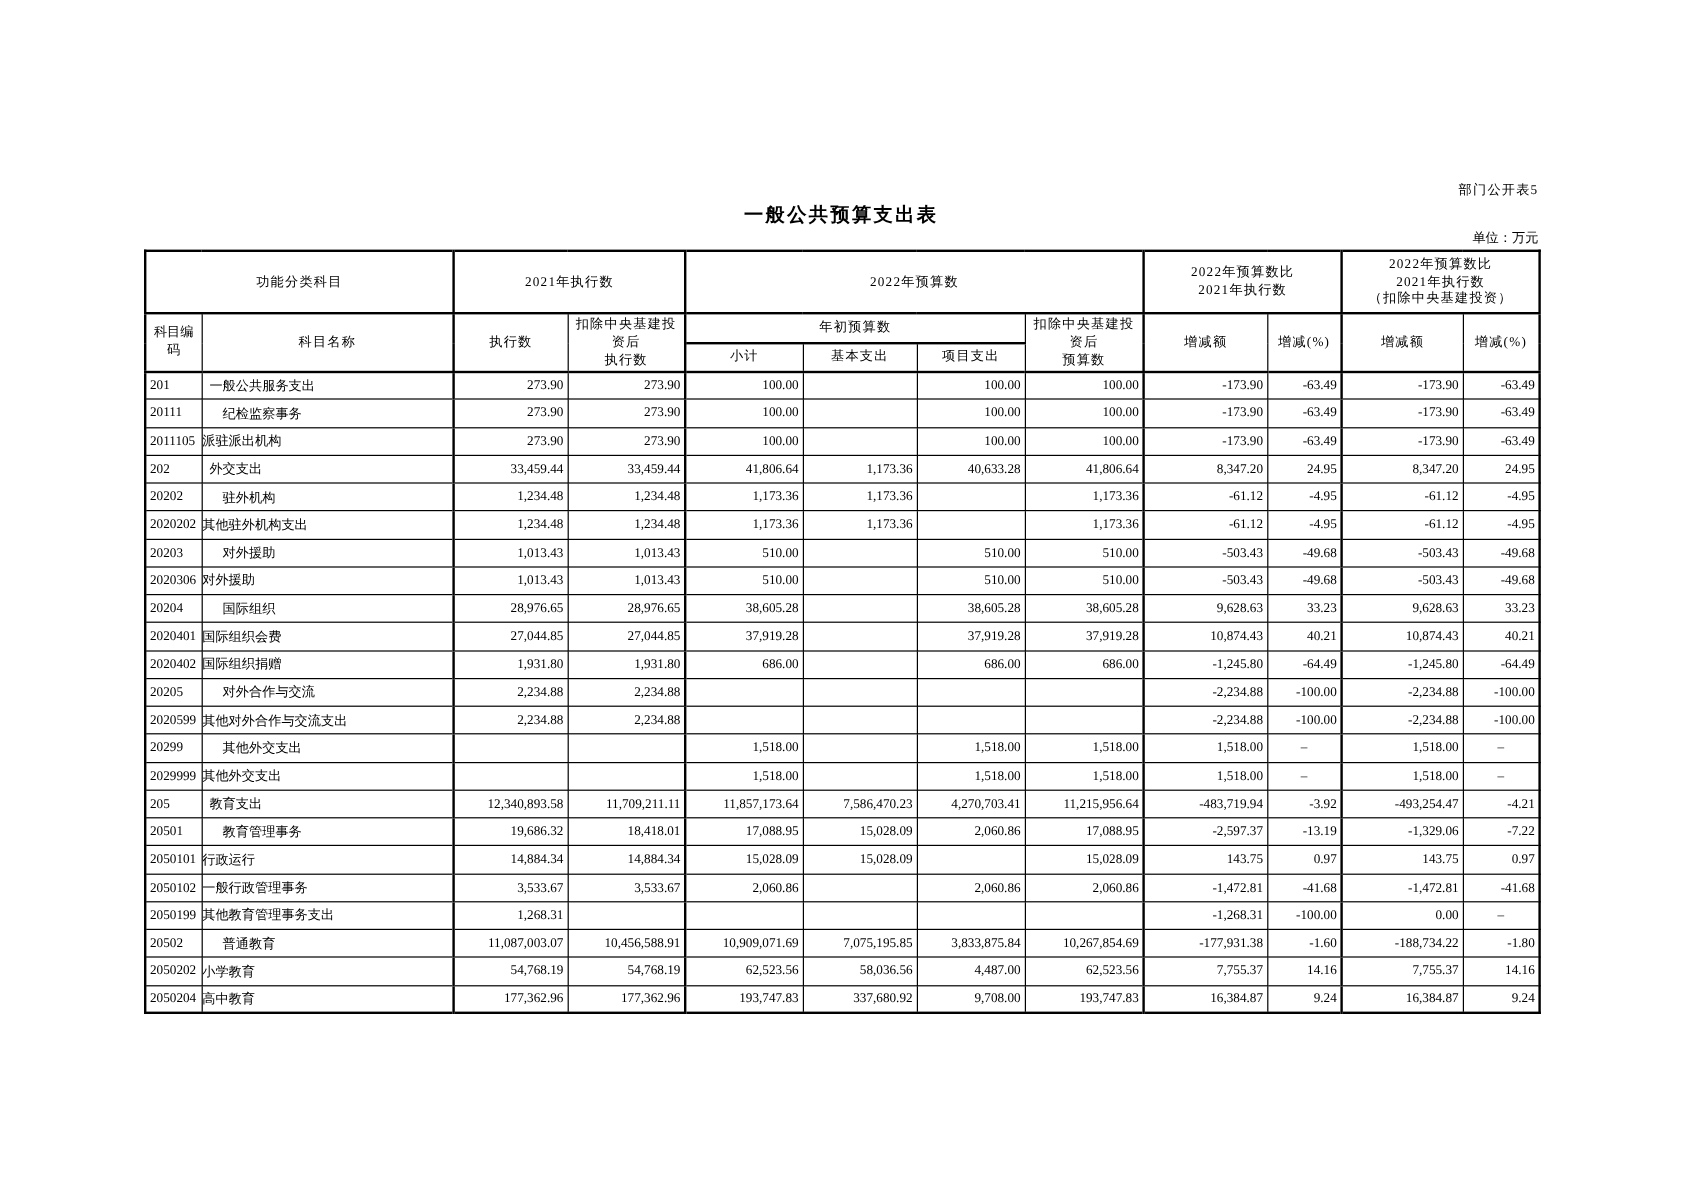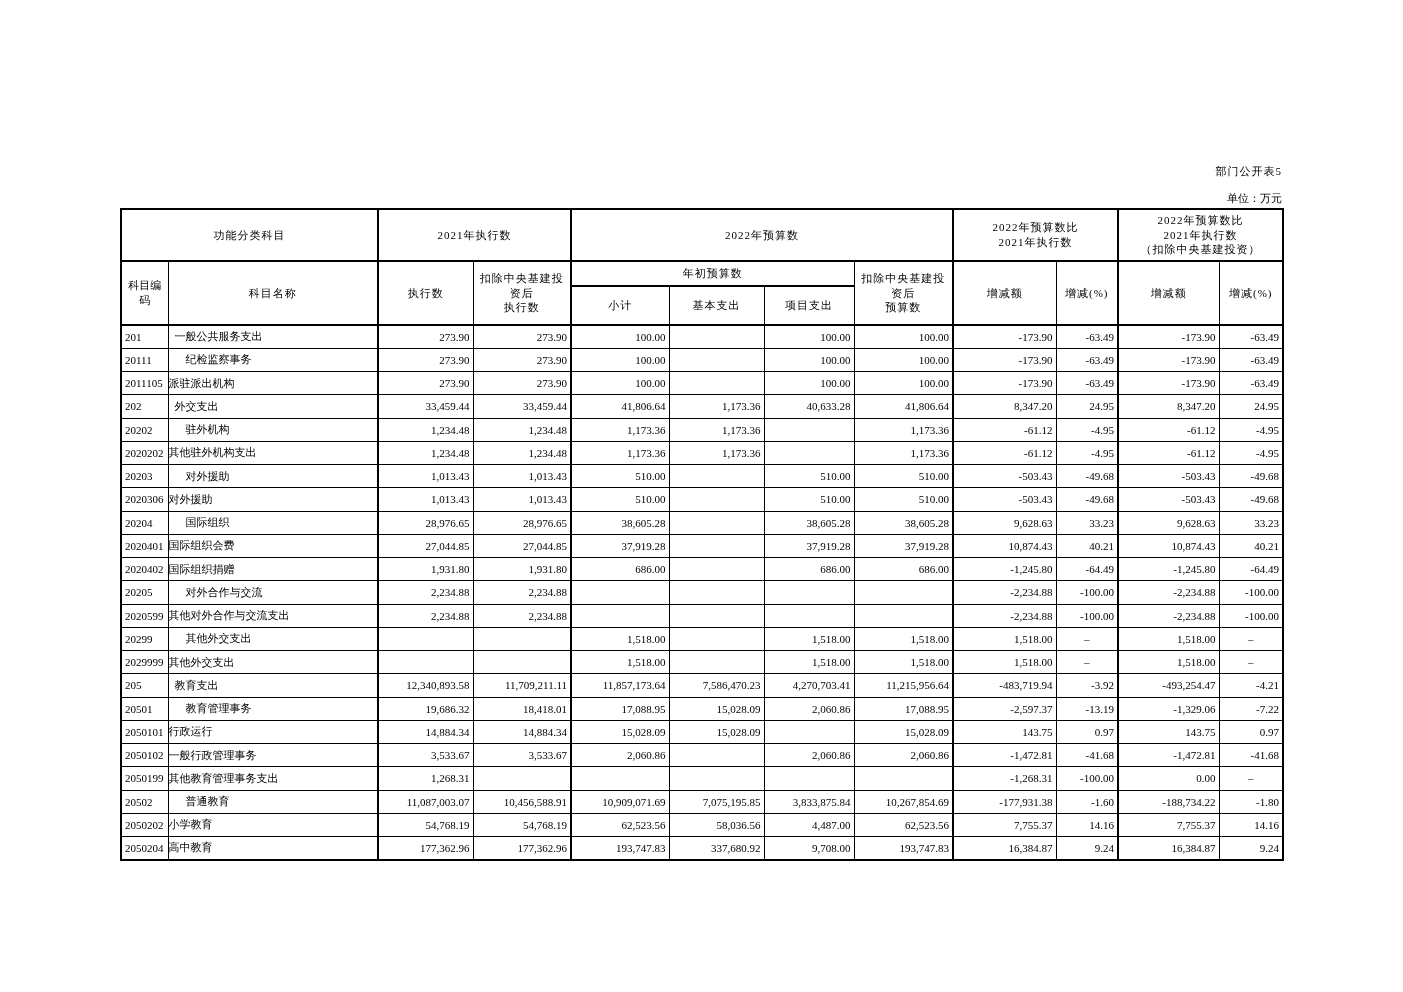--- a/index.html
+++ b/index.html
@@ -8,21 +8,21 @@
     position: relative;
     width: 1403px;
     height: 992px;
     background: #ffffff;
     color: #000000;
     font-family: "Liberation Serif", "DejaVu Serif", serif;
     overflow: hidden;
   }
   .corner-label {
     position: absolute;
-    top: 164px;
+    top: 151px;
     right: 121px;
     font-size: 11px;
     letter-spacing: 1px;
   }
   .doc-title {
     position: absolute;
     top: 169px;
     left: 120px;
     width: 1162px;
     text-align: center;
@@ -54,21 +54,21 @@
     font-weight: normal;
     font-size: 11px;
     text-align: center;
     letter-spacing: 1px;
     white-space: pre-line;
     line-height: 1.35;
     padding: 1px 2px;
   }
   tr.h1 th { height: 52px; border-bottom-width: 2px; }
   tr.h2 th { height: 25px; }
-  tr.h3 th { height: 39px; }
+  tr.h3 th { height: 23px; }
   th.hb2 { border-bottom-width: 2px; }
   th.tight { letter-spacing: 0; padding: 0 2px; }
   thead th[rowspan] { border-bottom-width: 2px; }
   tr.h3 th { border-bottom-width: 2px; }
   .gbr { border-right-width: 2px !important; }
   tbody td {
     height: 23.26px;
     font-size: 11px;
     white-space: nowrap;
   }
@@ -89,20 +89,21 @@
     font-weight: bold;
   }
 </style>
 </head>
 <body>
 
 <div class="page">
 
   <div class="corner-label">部门公开表5</div>
 
+  <div class="doc-title">一般公共预算支出表</div>
 
   <div class="unit-label">单位：万元</div>
 
   <table class="budget-table">
     <colgroup>
       <col style="width:47px">
         <col style="width:210px">
         <col style="width:95px">
         <col style="width:98px">
       <col style="width:98px">

